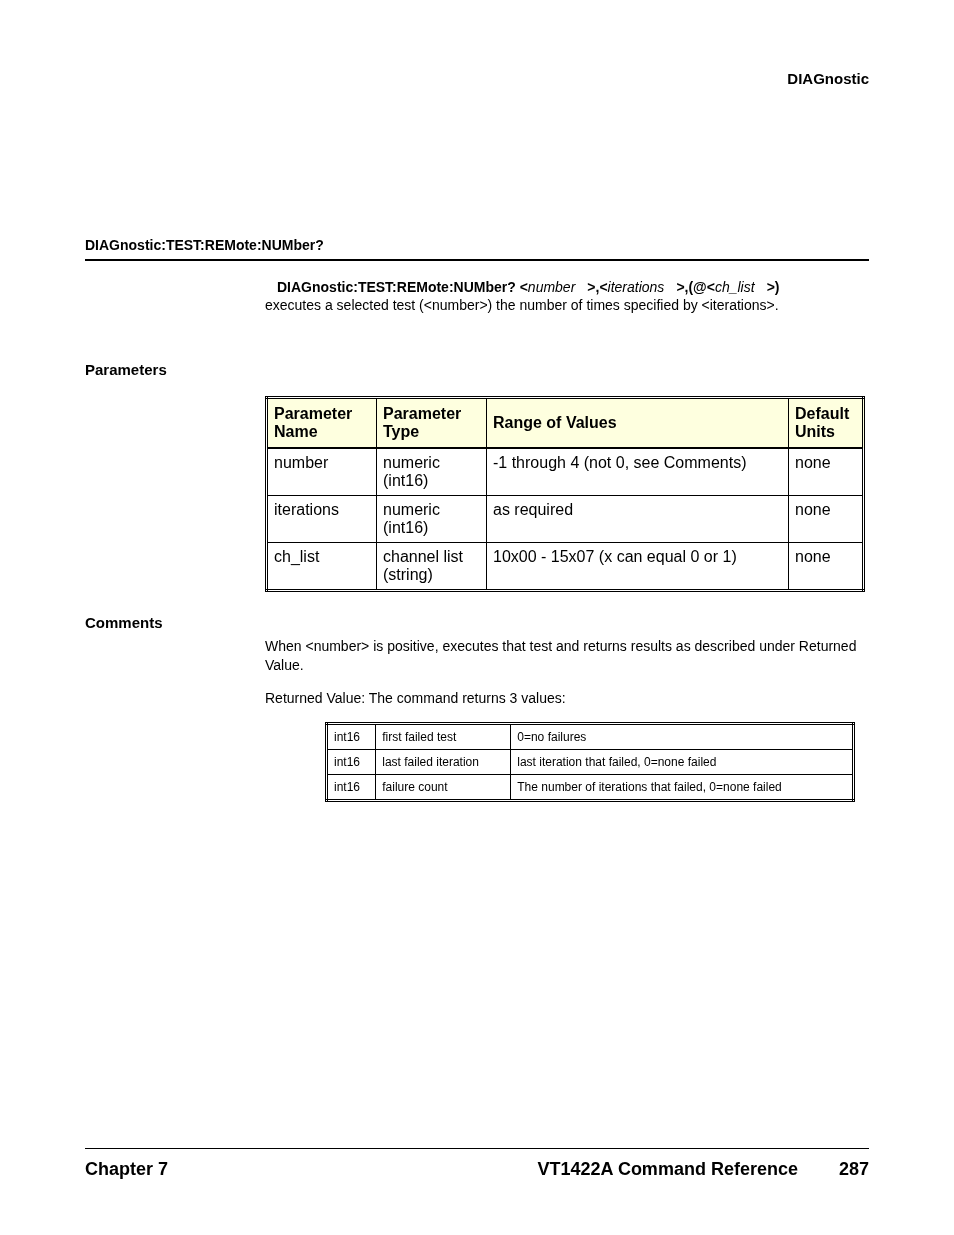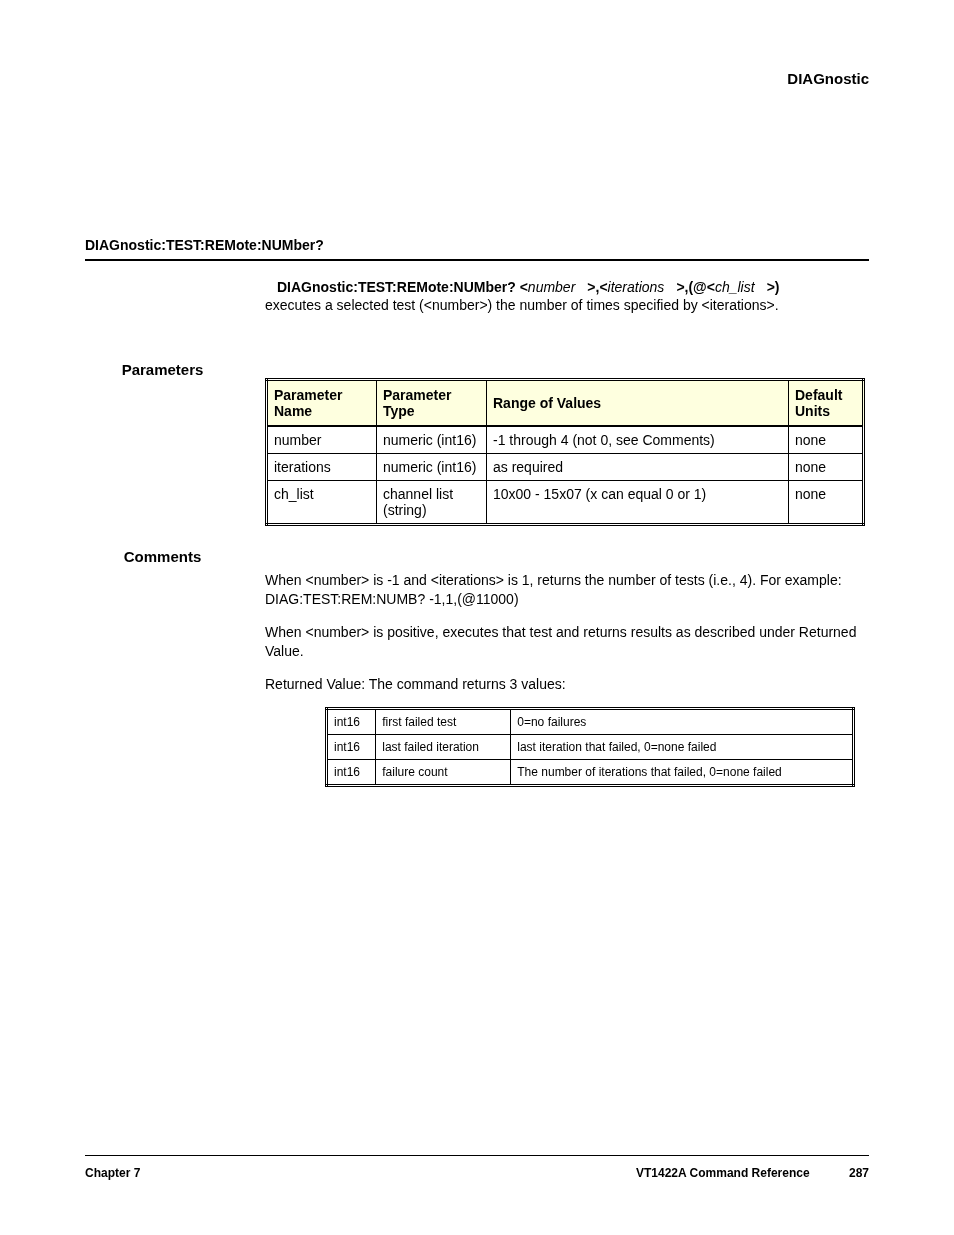--- a/index.html
+++ b/index.html
@@ -35,33 +35,34 @@
     padding-left: 180px;
     font-size: 14px;
     margin-top: 2px;
   }
   .subheading-row {
     display: flex;
     margin-top: 48px;
   }
   .subheading-label {
     width: 180px;
-    text-align: center;
+    text-align: left;
     padding-right: 25px;
     font-weight: bold;
     font-size: 15px;
   }
   .subheading-area {
     flex: 1;
   }
   .ptable {
     border-collapse: collapse;
     width: 100%;
+    margin-top: 18px;
     border: 3px double #000;
-    font-size: 14px;
+    font-size: 16px;
   }
   .ptable th {
     background: #feffdf;
     border: 1px solid #000;
     border-bottom: 2px solid #000;
     padding: 6px 6px;
     font-weight: bold;
     text-align: left;
   }
   .ptable td {
@@ -106,21 +107,21 @@
   .rtable .c2 { width: 120px; }
   .footer {
     position: absolute;
     bottom: 55px;
     left: 85px;
     right: 85px;
     border-top: 1.5px solid #000;
     padding-top: 10px;
     display: flex;
     justify-content: space-between;
-    font-size: 12px;
+    font-size: 18px;
   }
   .footer .left { font-weight: bold; }
   .footer .right { font-weight: bold; }
   .footer .pageno { font-weight: bold; margin-left: 36px; }
 </style>
 </head>
 <body>
 
 <div class="header-right">DIAGnostic</div>
 
@@ -163,21 +164,20 @@
     <td>none</td>
   </tr>
 </tbody>
   </table>
 
 <div class="subheading-row" style="margin-top:22px;">
   <div class="subheading-label">Comments</div>
   <div class="subheading-area"></div>
 </div>
 <div class="comments-block">
-  <div class="indent">When &lt;number&gt; is -1 and &lt;iterations&gt; is 1, returns the number of tests (i.e., 4). For example: DIAG:TEST:REM:NUMB? -1,1,(@11000)</div>
   <div class="indent">When &lt;number&gt; is positive, executes that test and returns results as described under Returned Value.</div>
   <div class="indent">Returned Value: The command returns 3 values:</div>
 </div>
 
 <table class="rtable">
   <tbody>
   <tr>
     <td>int16</td>
     <td>first failed test</td>
     <td>0=no failures</td>

